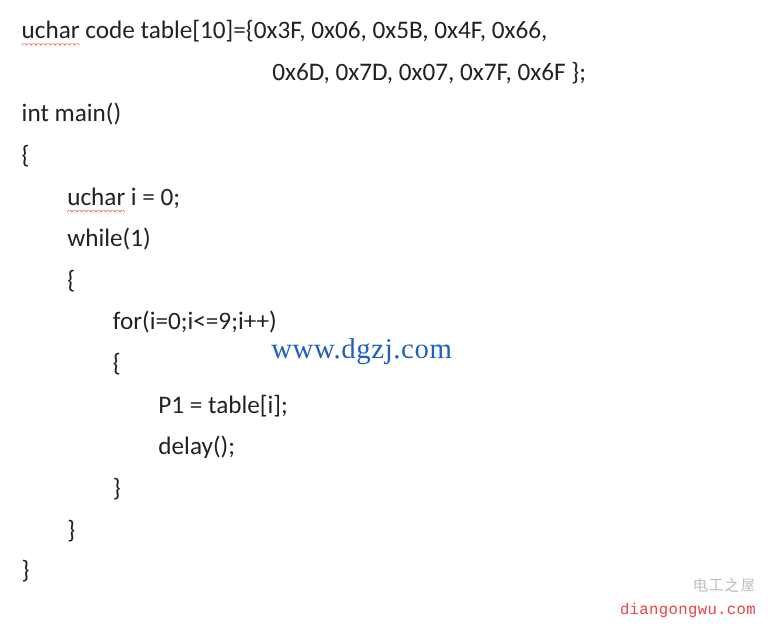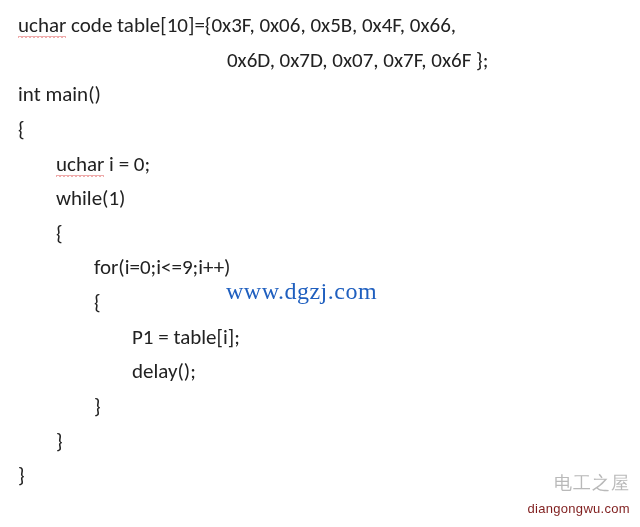--- a/index.html
+++ b/index.html
@@ -36,32 +36,32 @@
     color: #1f5fbf;
     letter-spacing: 0.5px;
     pointer-events: none;
     margin-top: 22px;
   }
   .watermark-logo {
     position: absolute;
     right: 10px;
     bottom: 28px;
     font-family: "Microsoft YaHei", sans-serif;
-    font-size: 18px;
+    font-size: 12px;
     color: #b9b9b9;
     letter-spacing: 1px;
     pointer-events: none;
   }
   .watermark-domain {
     position: absolute;
     right: 10px;
     bottom: 8px;
-    font-family: Liberation Sans, sans-serif;
+    font-family: Liberation Mono, monospace;
     font-size: 13px;
-    color: #7f1d1d;
+    color: #ef4444;
     letter-spacing: 0.3px;
     pointer-events: none;
   }
 </style>
 </head>
 <body>
 
 <div class="code-block"><span><span class="squiggle">uchar</span><span> code table[10]={0x3F, 0x06, 0x5B, 0x4F, 0x66,</span></span>
 <span>                                            0x6D, 0x7D, 0x07, 0x7F, 0x6F };</span>
 <span>int main()</span>

